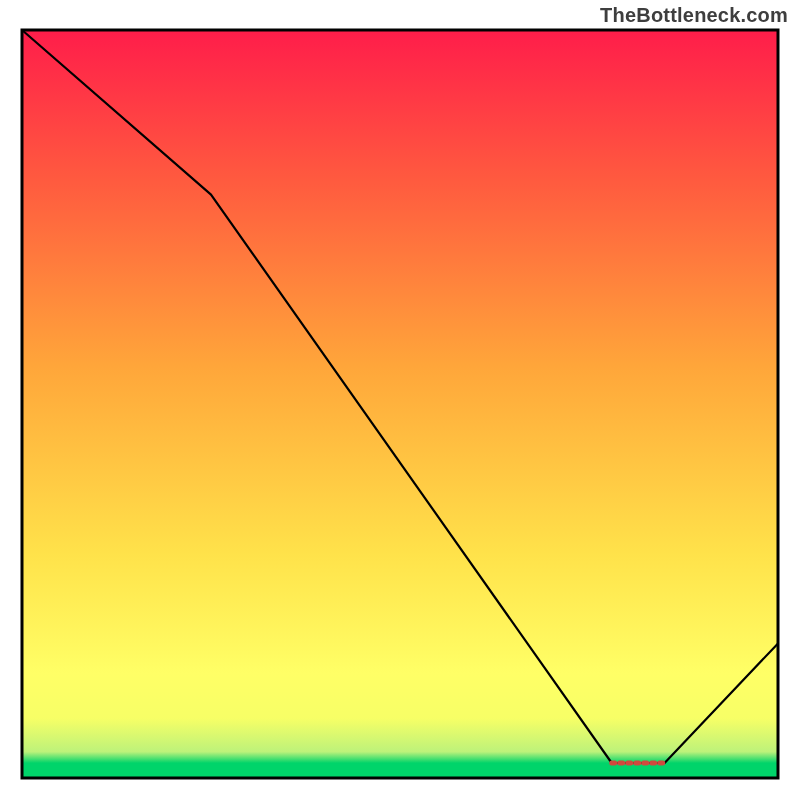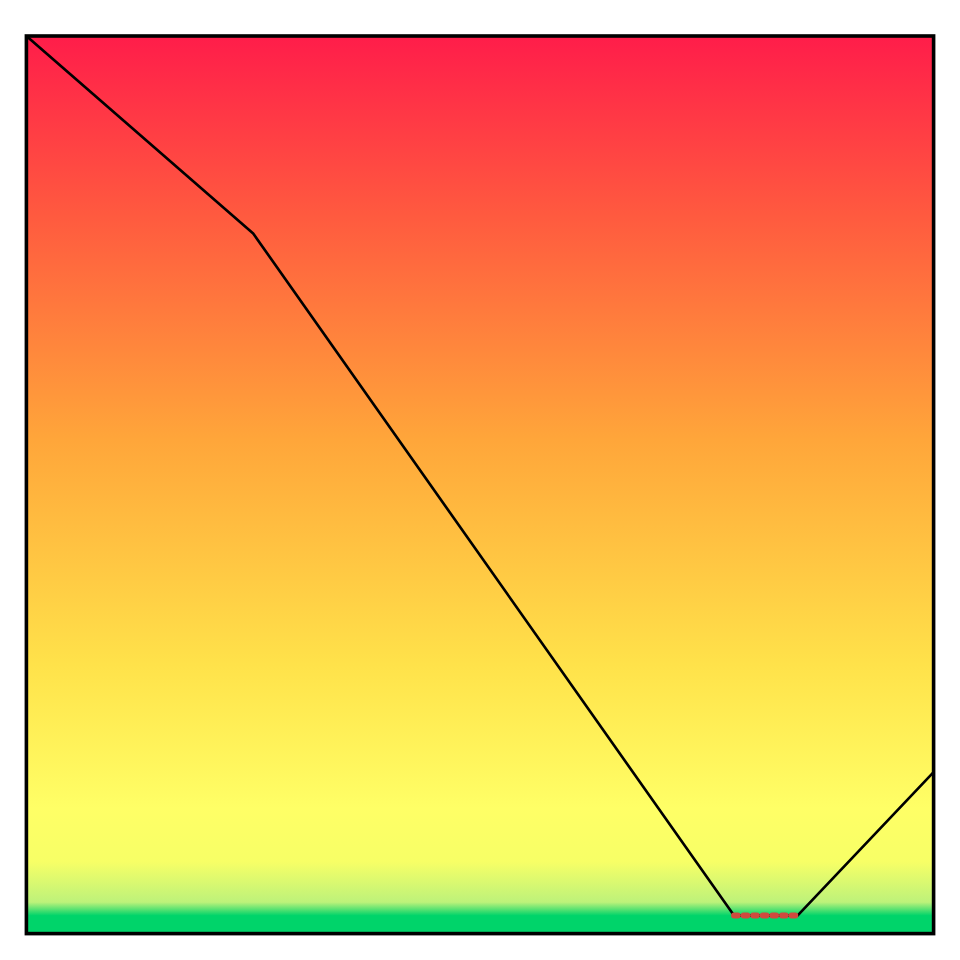--- a/index.html
+++ b/index.html
@@ -31,20 +31,21 @@
     top: 0;
     width: 800px;
     height: 800px;
     display: block;
   }
 </style>
 </head>
 <body>
 
 <div class="canvas">
+  <div class="top-label">TheBottleneck.com</div>
 
   <svg class="chart" viewBox="0 0 800 800">
     <defs>
       <linearGradient id="bg-grad" x1="0" y1="1" x2="0" y2="0">
           <stop offset="0%" stop-color="#00d46a"></stop>
           <stop offset="2%" stop-color="#00d46a"></stop>
           <stop offset="3.5000000000000004%" stop-color="#bdf27a"></stop>
           <stop offset="8%" stop-color="#f7ff66"></stop>
           <stop offset="14.000000000000002%" stop-color="#ffff66"></stop>
           <stop offset="30%" stop-color="#ffe24a"></stop>

